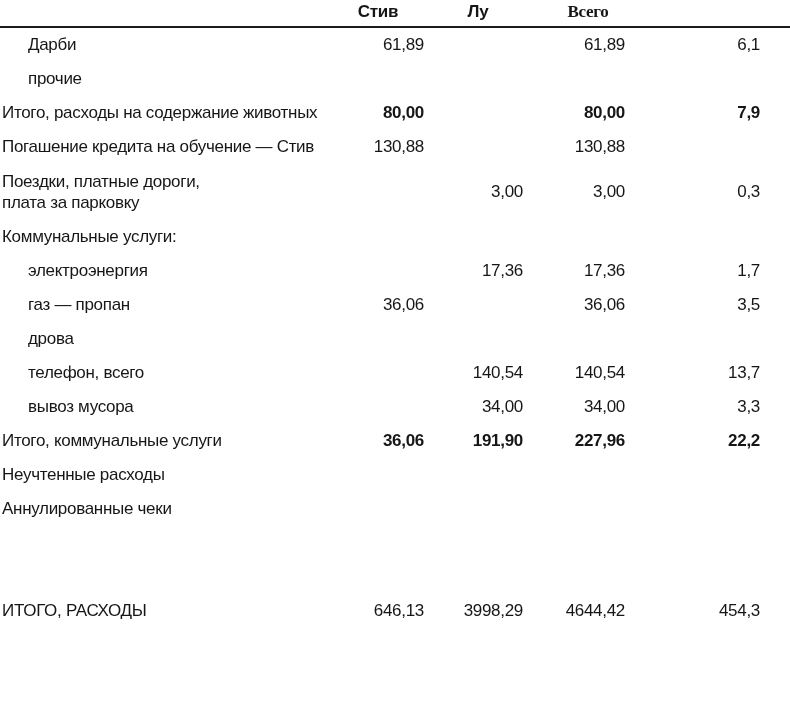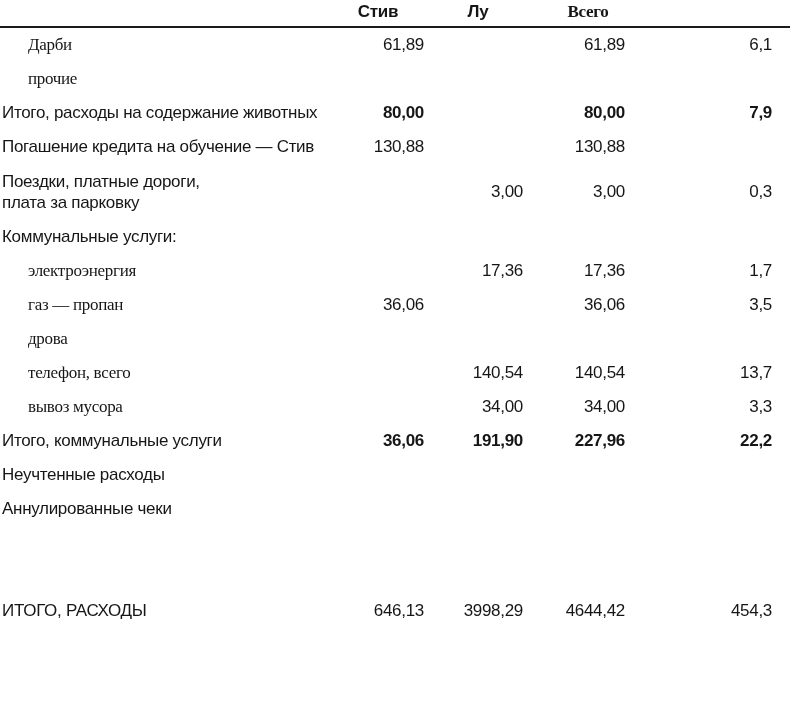--- a/index.html
+++ b/index.html
@@ -50,26 +50,26 @@
   tr.row        td { height: 34px; }
   tr.row-tall   td { height: 56px; }
   tr.row-spacer td { height: 66px; }
   tr.row-last   td { height: 37px; }
 
   td.label {
     padding-left: 2px;
     white-space: pre-line;
     line-height: 1.25;
   }
-  td.label.indent { padding-left: 28px; font-family: Liberation Serif, serif; }
+  td.label.indent { padding-left: 28px; }
   td.num {
     text-align: right;
     font-variant-numeric: tabular-nums;
   }
-  td.num.pct { padding-right: 18px; }
+  td.num.pct { padding-right: 30px; }
   td.num.b { font-weight: bold; }
 </style>
 </head>
 <body>
 
 <table class="expense">
   <colgroup>
     <col class="c-label">
     <col class="c-steve">
     <col class="c-lou">

